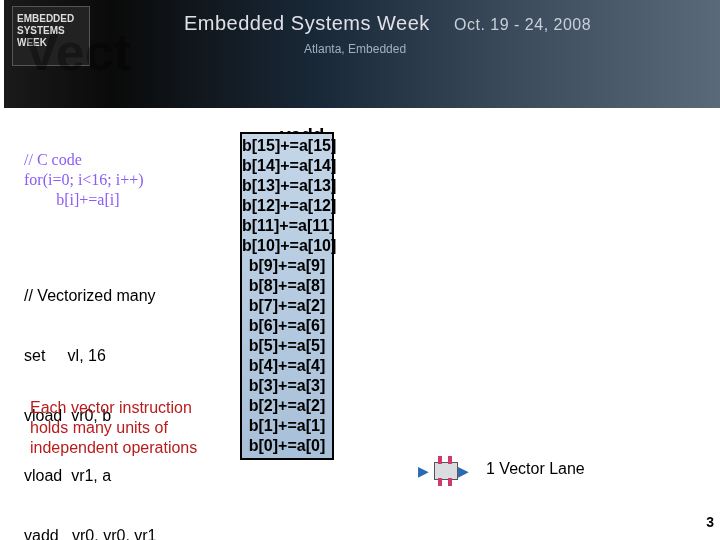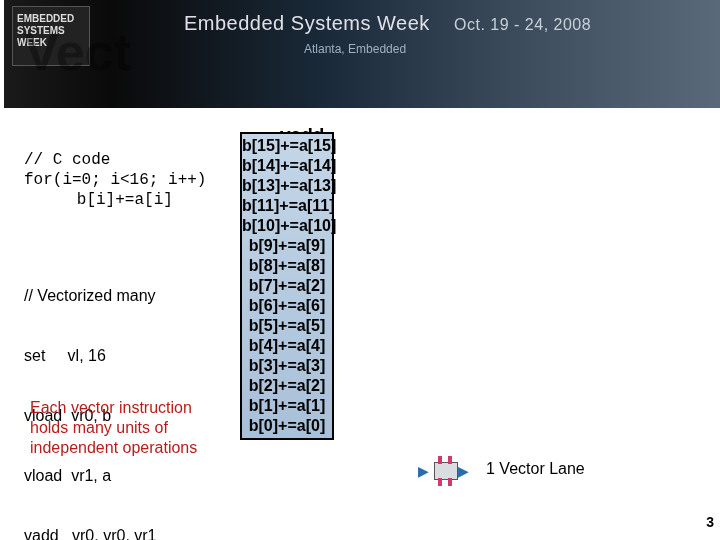--- a/index.html
+++ b/index.html
@@ -25,21 +25,21 @@
   .title-behind {
     position: absolute; left: 24px; top: 22px; font-size: 52px; font-weight: bold;
     color: #000; z-index: -1;
   }
   .title-over {
     position: absolute; left: 24px; top: 22px; font-size: 52px; font-weight: bold;
     color: #000; z-index: 0; opacity: 0.35;
   }
   .c-code {
     position: absolute; left: 24px; top: 150px; font-size: 16px; line-height: 20px;
-    color: #000000; font-family: Liberation Mono, monospace;
+    color: #8b5cf6; font-family: Liberation Serif, serif;
   }
   .vect-code {
     position: absolute; left: 24px; top: 246px; font-size: 16px; line-height: 20px;
     color: #000; font-family: Arial, sans-serif; white-space: pre;
   }
   .note {
     position: absolute; left: 30px; top: 398px; font-size: 16px; line-height: 20px;
     color: #b91c1c; width: 200px;
   }
   .vadd-label {
@@ -103,20 +103,21 @@
 </div>
 
 <div class="note">Each vector instruction holds many units of independent operations</div>
 
 <div class="vadd-label">vadd</div>
 
 <div class="vadd-box">
   <div>b[15]+=a[15]</div>
   <div>b[14]+=a[14]</div>
   <div>b[13]+=a[13]</div>
+  <div>b[12]+=a[12]</div>
   <div>b[11]+=a[11]</div>
   <div>b[10]+=a[10]</div>
   <div>b[9]+=a[9]</div>
   <div>b[8]+=a[8]</div>
   <div>b[7]+=a[2]</div>
   <div>b[6]+=a[6]</div>
   <div>b[5]+=a[5]</div>
   <div>b[4]+=a[4]</div>
   <div>b[3]+=a[3]</div>
   <div>b[2]+=a[2]</div>

